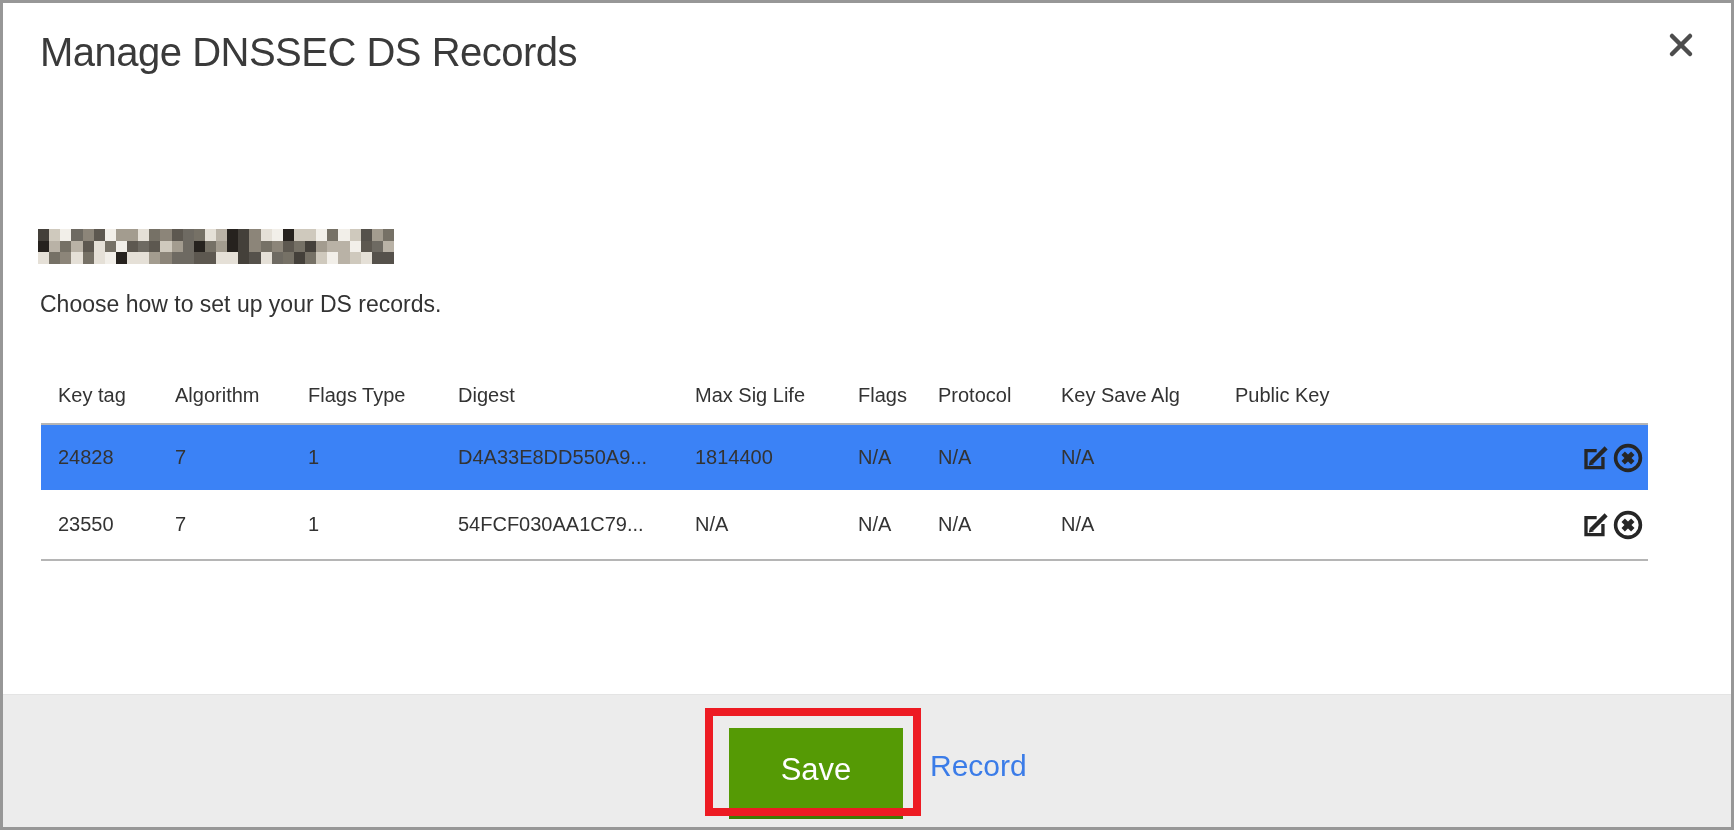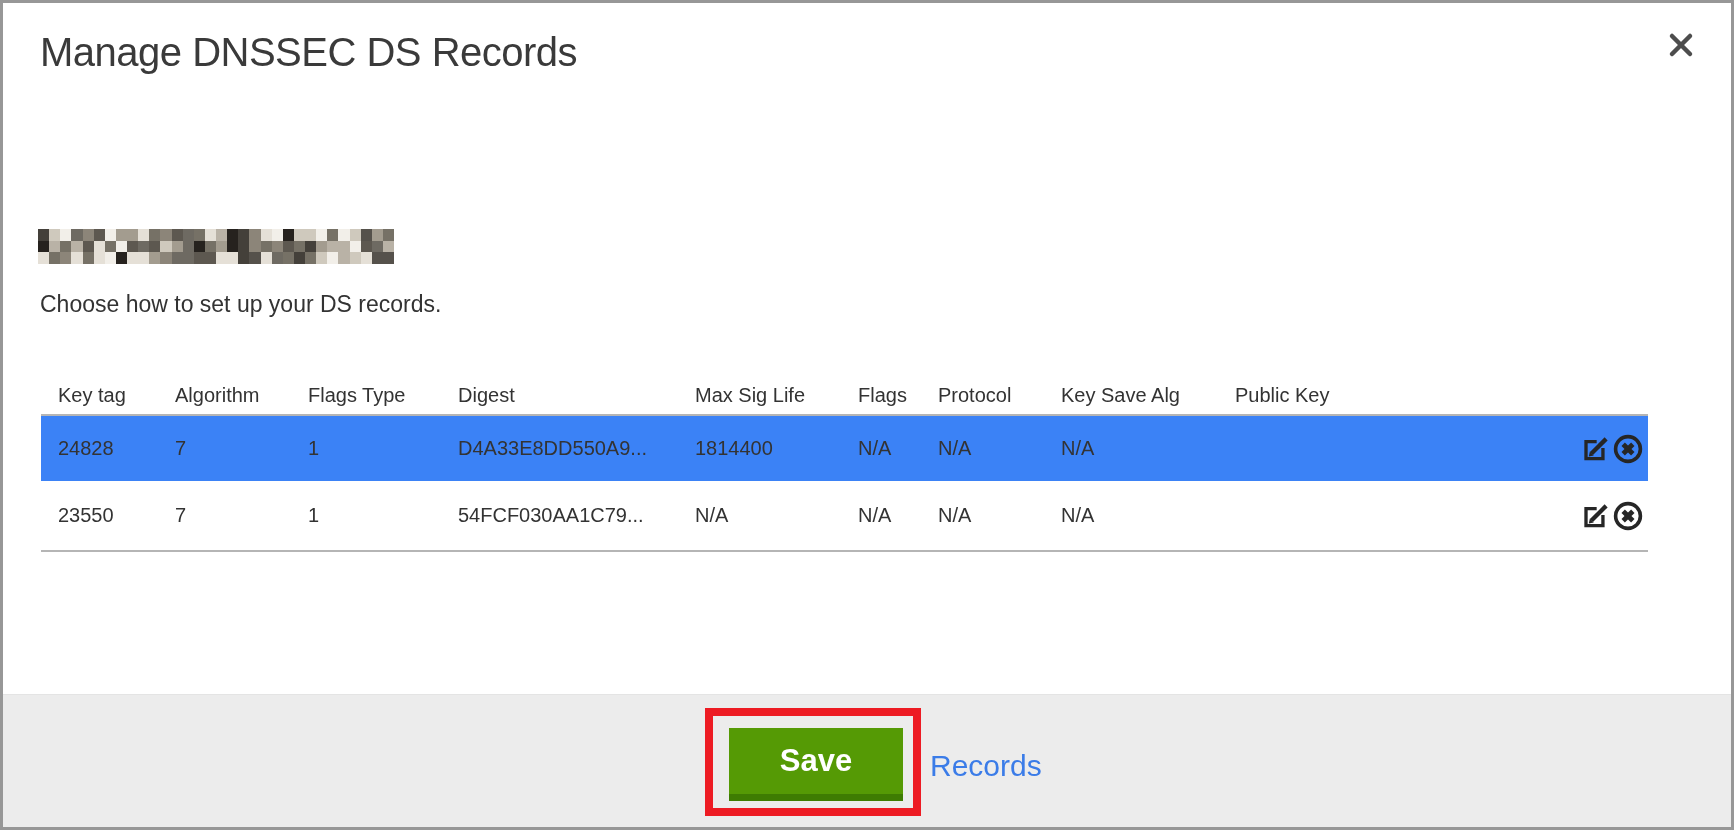--- a/index.html
+++ b/index.html
@@ -33,21 +33,21 @@
   .instruction{
     position:absolute;left:37px;top:288px;
     font-size:23px;color:#333;
   }
   .ds-table{
     position:absolute;left:38px;top:362px;width:1607px;
     border-collapse:collapse;table-layout:fixed;
     font-size:20px;color:#333;
   }
   .ds-table th{
-    font-weight:400;text-align:left;padding:0 0 7px 17px;height:42px;
+    font-weight:400;text-align:left;padding:0 0 16px 17px;height:42px;
     vertical-align:bottom;border-bottom:2px solid #b5b5b5;color:#333;
     white-space:nowrap;overflow:hidden;
   }
   .ds-table td{
     padding:0 0 0 17px;vertical-align:middle;white-space:nowrap;overflow:hidden;
   }
   .ds-table tr.row-a{background:#3b82f6;height:66px;}
   .ds-table tr.row-b{background:#ffffff;height:70px;border-bottom:2px solid #b5b5b5;}
   .actions-cell{text-align:right;padding:0 4px 0 0 !important;}
   .icon-btn{
@@ -63,24 +63,24 @@
   .footer-bar{
     position:absolute;left:0;right:0;top:691px;bottom:0;
     background:#ececec;border-top:1px solid #e4e4e4;
   }
   .annotation-rect{
     position:absolute;left:702px;top:705px;width:216px;height:108px;
     box-sizing:border-box;border:8px solid #ed1b23;
     pointer-events:none;
   }
   .save-btn{
-    position:absolute;left:726px;top:725px;width:174px;height:73px;
+    position:absolute;left:726px;top:725px;width:174px;height:91px;
     box-sizing:border-box;background:#559a05;
     border:none;border-bottom:7px solid #3e7c02;
-    color:#fff;font-size:31px;font-family:inherit;cursor:pointer;font-weight:bold;
+    color:#fff;font-size:31px;font-family:inherit;cursor:pointer;
   }
   .cancel-link{
     position:absolute;left:927px;top:746px;
     font-size:30px;color:#3b7ce8;text-decoration:none;cursor:pointer;
   }
 </style>
 </head>
 <body>
 
 <div class="modal">
@@ -280,15 +280,15 @@
     </tbody>
   </table>
 
 
   <div class="footer-bar"></div>
 
   <button class="save-btn">Save</button>
 
   <div class="annotation-rect"></div>
 
-  <a class="cancel-link">Records</a>
+  <a class="cancel-link">Record</a>
 
 </div>
 
 </body></html>

